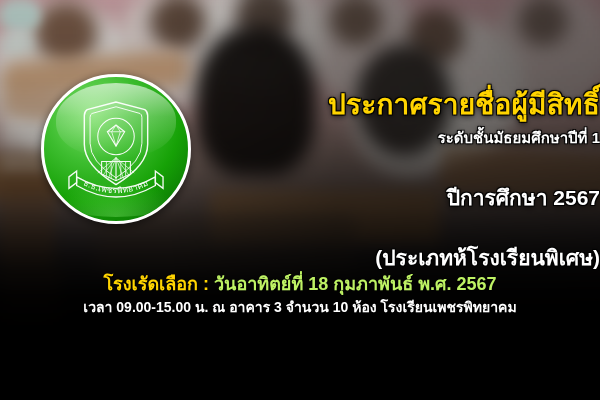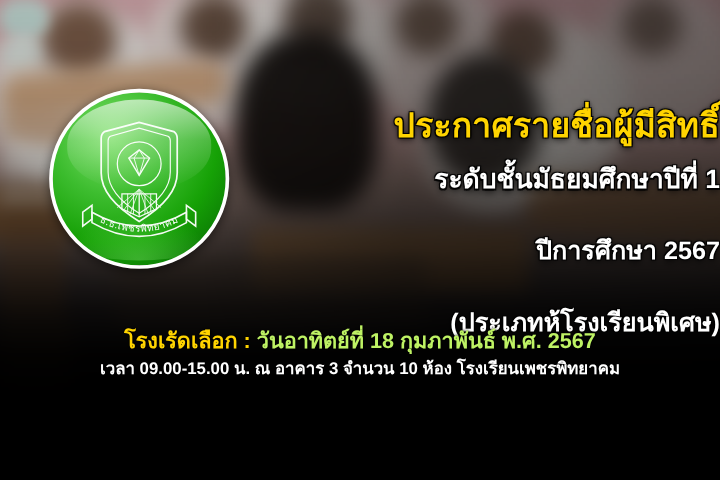--- a/index.html
+++ b/index.html
@@ -190,21 +190,21 @@
       0 0 3px rgba(0,0,0,0.9),
       1px 1px 0 rgba(0,0,0,0.85),
       -1px 1px 0 rgba(0,0,0,0.85),
       1px -1px 0 rgba(0,0,0,0.85),
       -1px -1px 0 rgba(0,0,0,0.85),
       0 2px 6px rgba(0,0,0,0.75);
     margin-top: 34px;
   }
   .l1 { font-size: 28px; line-height: 33px; }
   .l2 { font-size: 28px; line-height: 33px; }
-  .l3 { font-size: 22px; line-height: 26px; margin-top: 16px; }
+  .l3 { font-size: 15px; line-height: 26px; margin-top: 4px; }
   .l4 { font-size: 21px; line-height: 26px; }
   .l5 { font-size: 21px; line-height: 26px; }
 
   
   .exam-bar {
     position: absolute;
     left: 0;
     right: 0;
     top: 272px;
     text-align: center;

